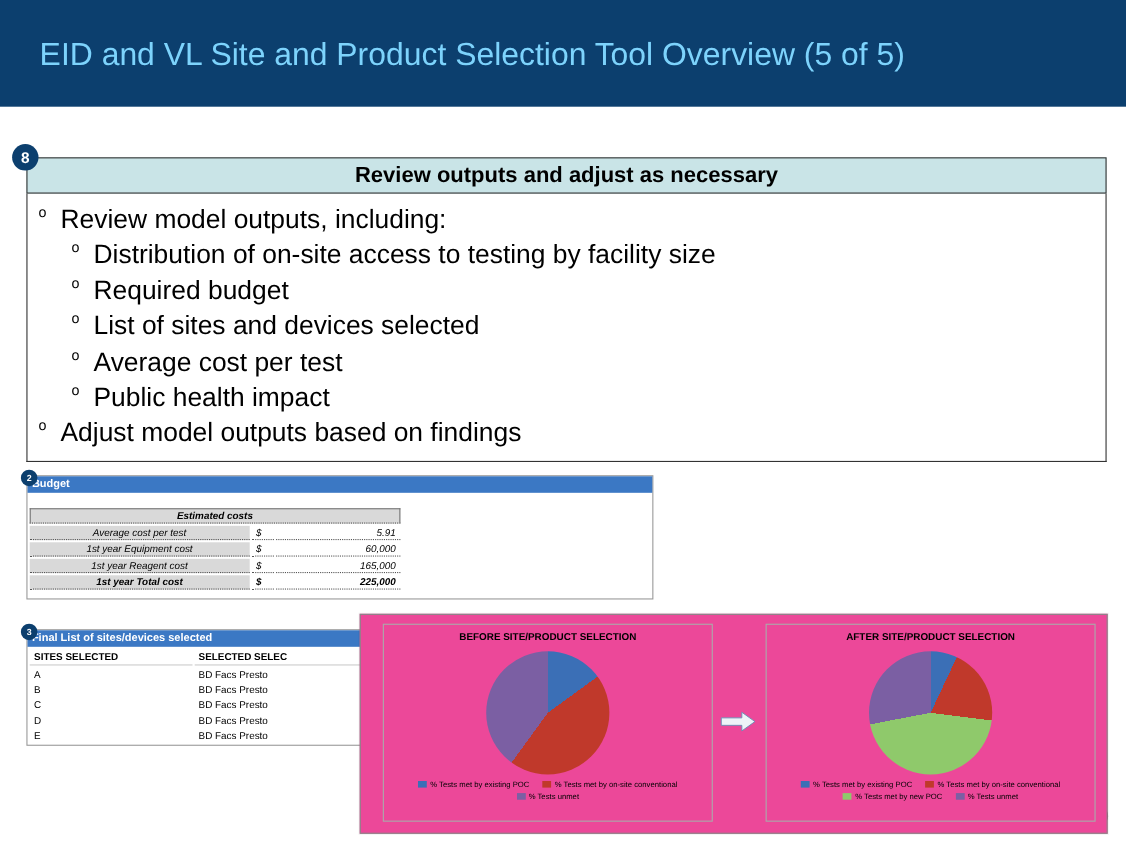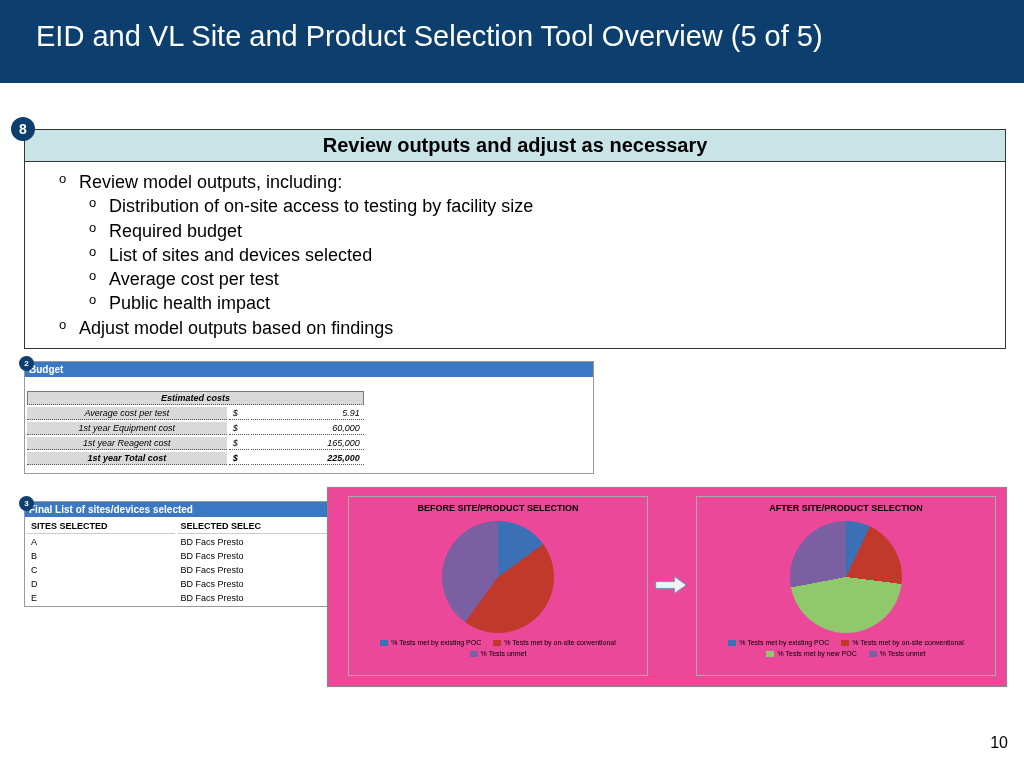--- a/index.html
+++ b/index.html
@@ -1,24 +1,24 @@
 <!DOCTYPE html>
 <html><head>
 <meta charset="utf-8">
 <style>
 * { box-sizing: border-box; margin: 0; padding: 0; }
 body { width: 1024px; height: 768px; font-family: Arial, sans-serif; background: #fff; position: relative; overflow: hidden; }
 
-.title-bar { background: #0c3f6e; color: #ffffff; padding: 20px 36px 30px; }
+.title-bar { background: #0c3f6e; color: #7dd3fc; padding: 34px 36px 30px; }
 .title-bar h1 { font-weight: 400; font-size: 29px; }
 
 .step-panel { margin: 46px 18px 10px 24px; position: relative; }
 .step-badge { position: absolute; left: -13px; top: -12px; width: 24px; height: 24px; background: #0c3f6e; color: #fff; border-radius: 50%; display: flex; align-items: center; justify-content: center; font-weight: bold; font-size: 14px; }
 .panel-header { background: #c9e4e7; border: 1px solid #333; text-align: center; font-weight: bold; font-size: 20px; padding: 4px 16px; }
-.panel-body { border: 1px solid #333; border-top: none; padding: 8px 10px 8px 34px; font-size: 18px; }
+.panel-body { border: 1px solid #333; border-top: none; padding: 8px 10px 8px 10px; font-size: 24px; }
 .panel-body ul { list-style: none; }
 .panel-body li::before { content: "o"; position: absolute; margin-left: -20px; font-size: 13px; }
 .panel-body li { position: relative; margin-left: 20px; line-height: 1.35; }
 .panel-body ul ul li { margin-left: 50px; }
 
 .screens { position: relative; margin: 12px 0 0 24px; }
 .shot { position: absolute; background: #fff; border: 1px solid #999; font-size: 9px; }
 
 
 .budget { left: 0; top: 0; width: 570px; padding: 0; }

